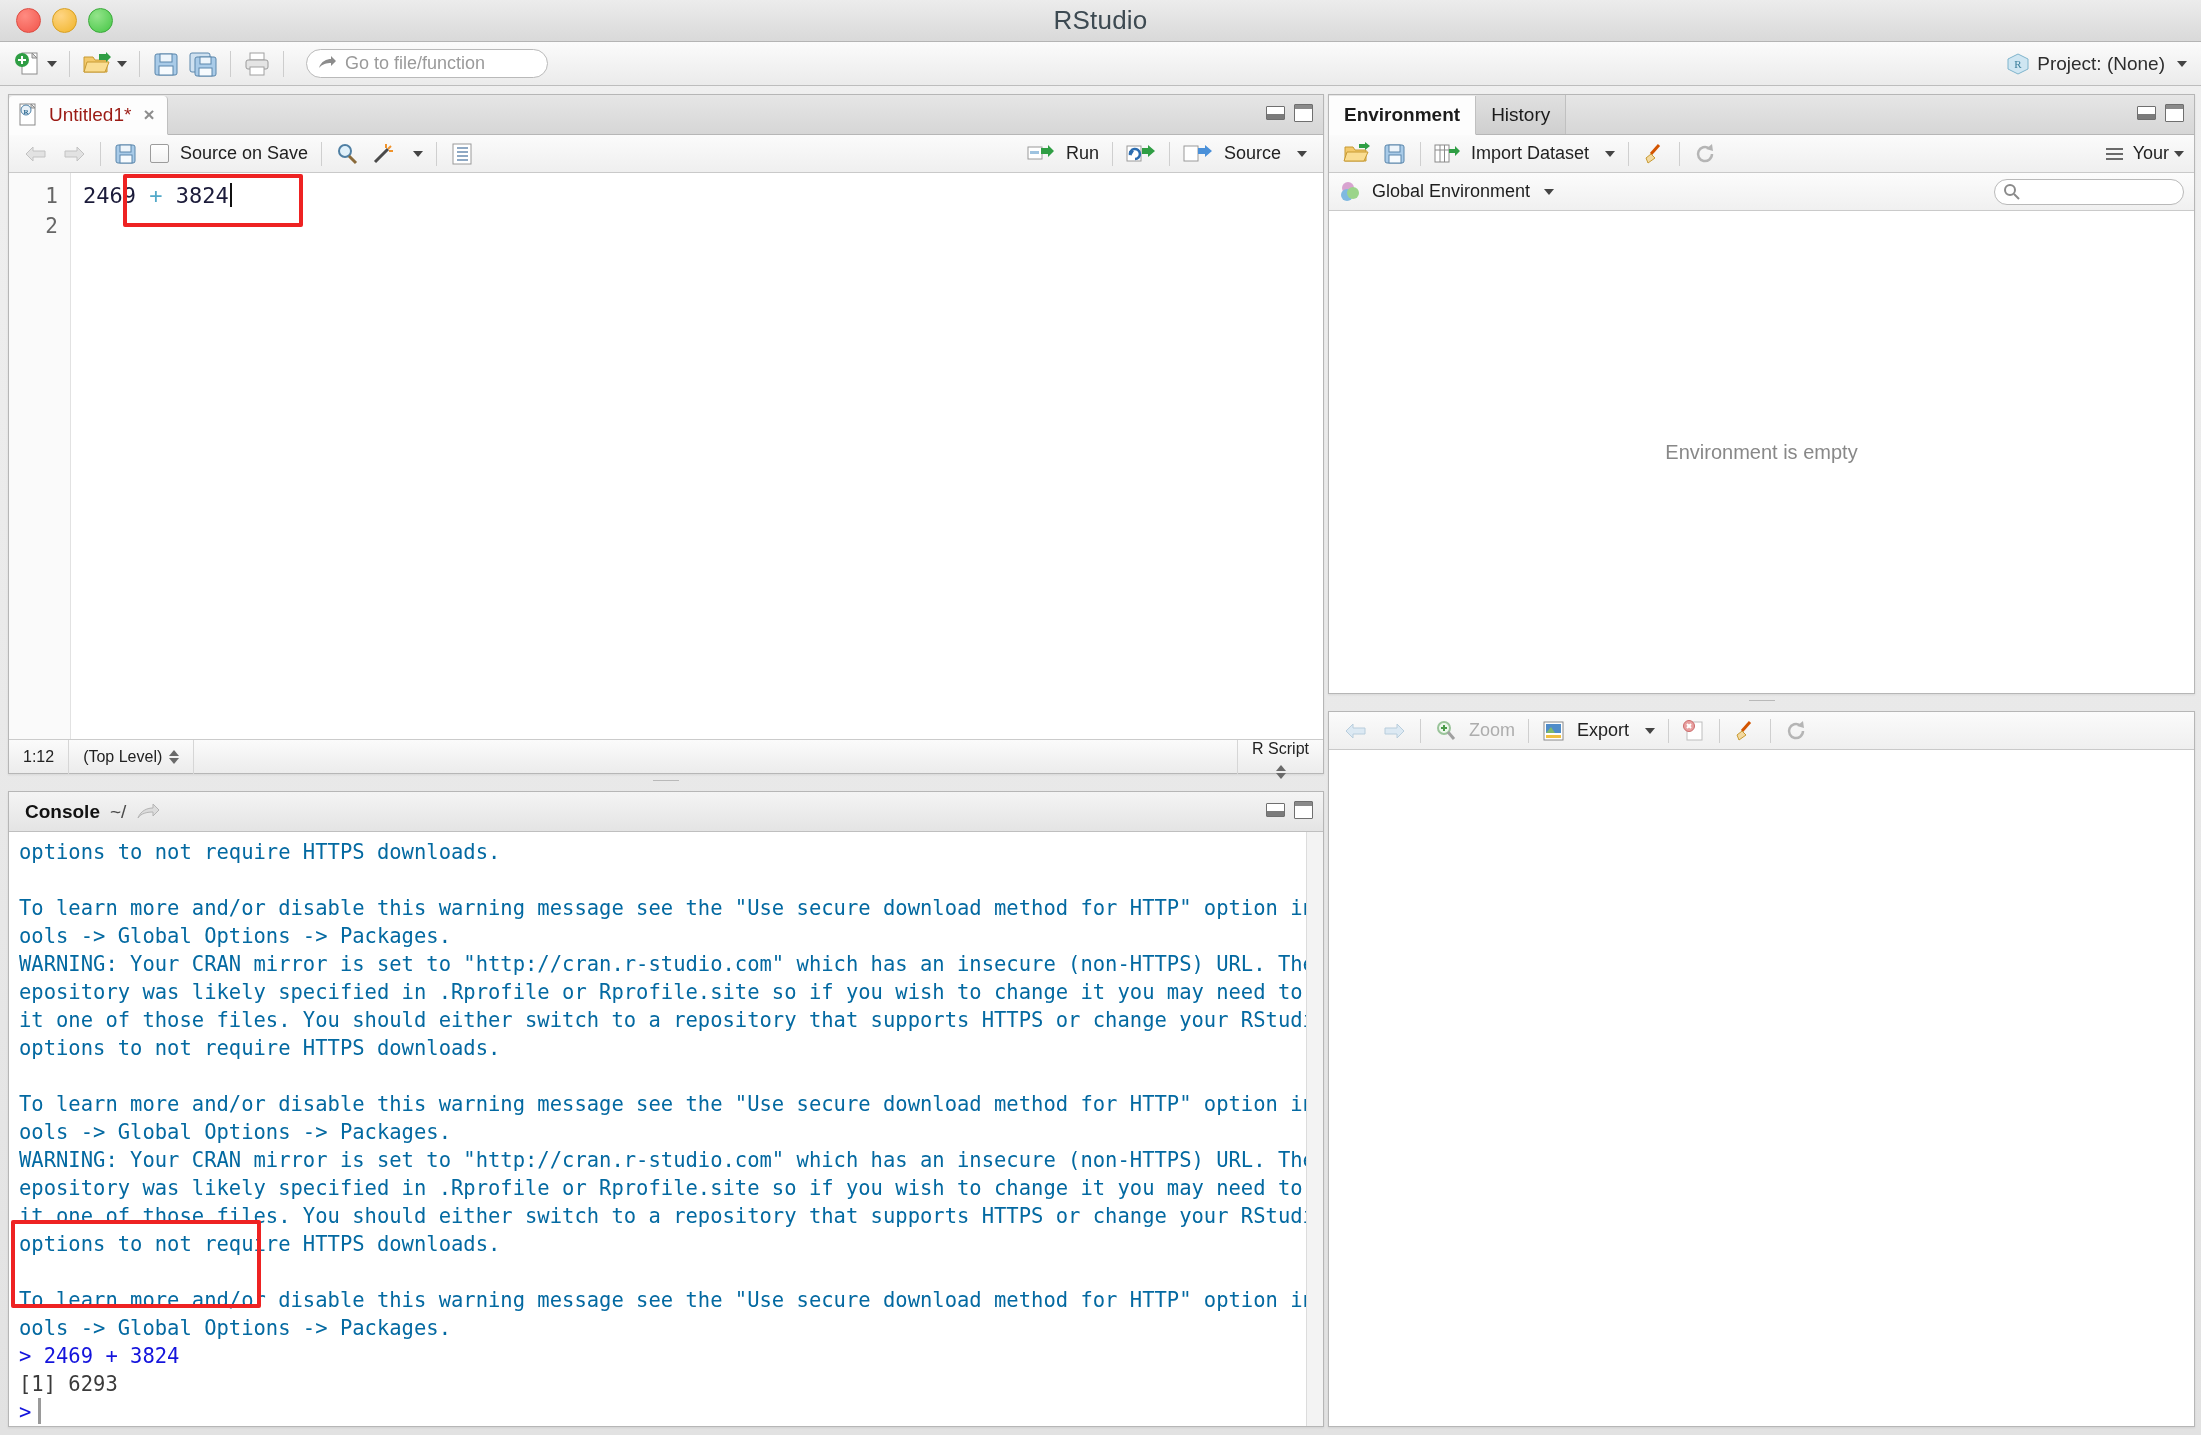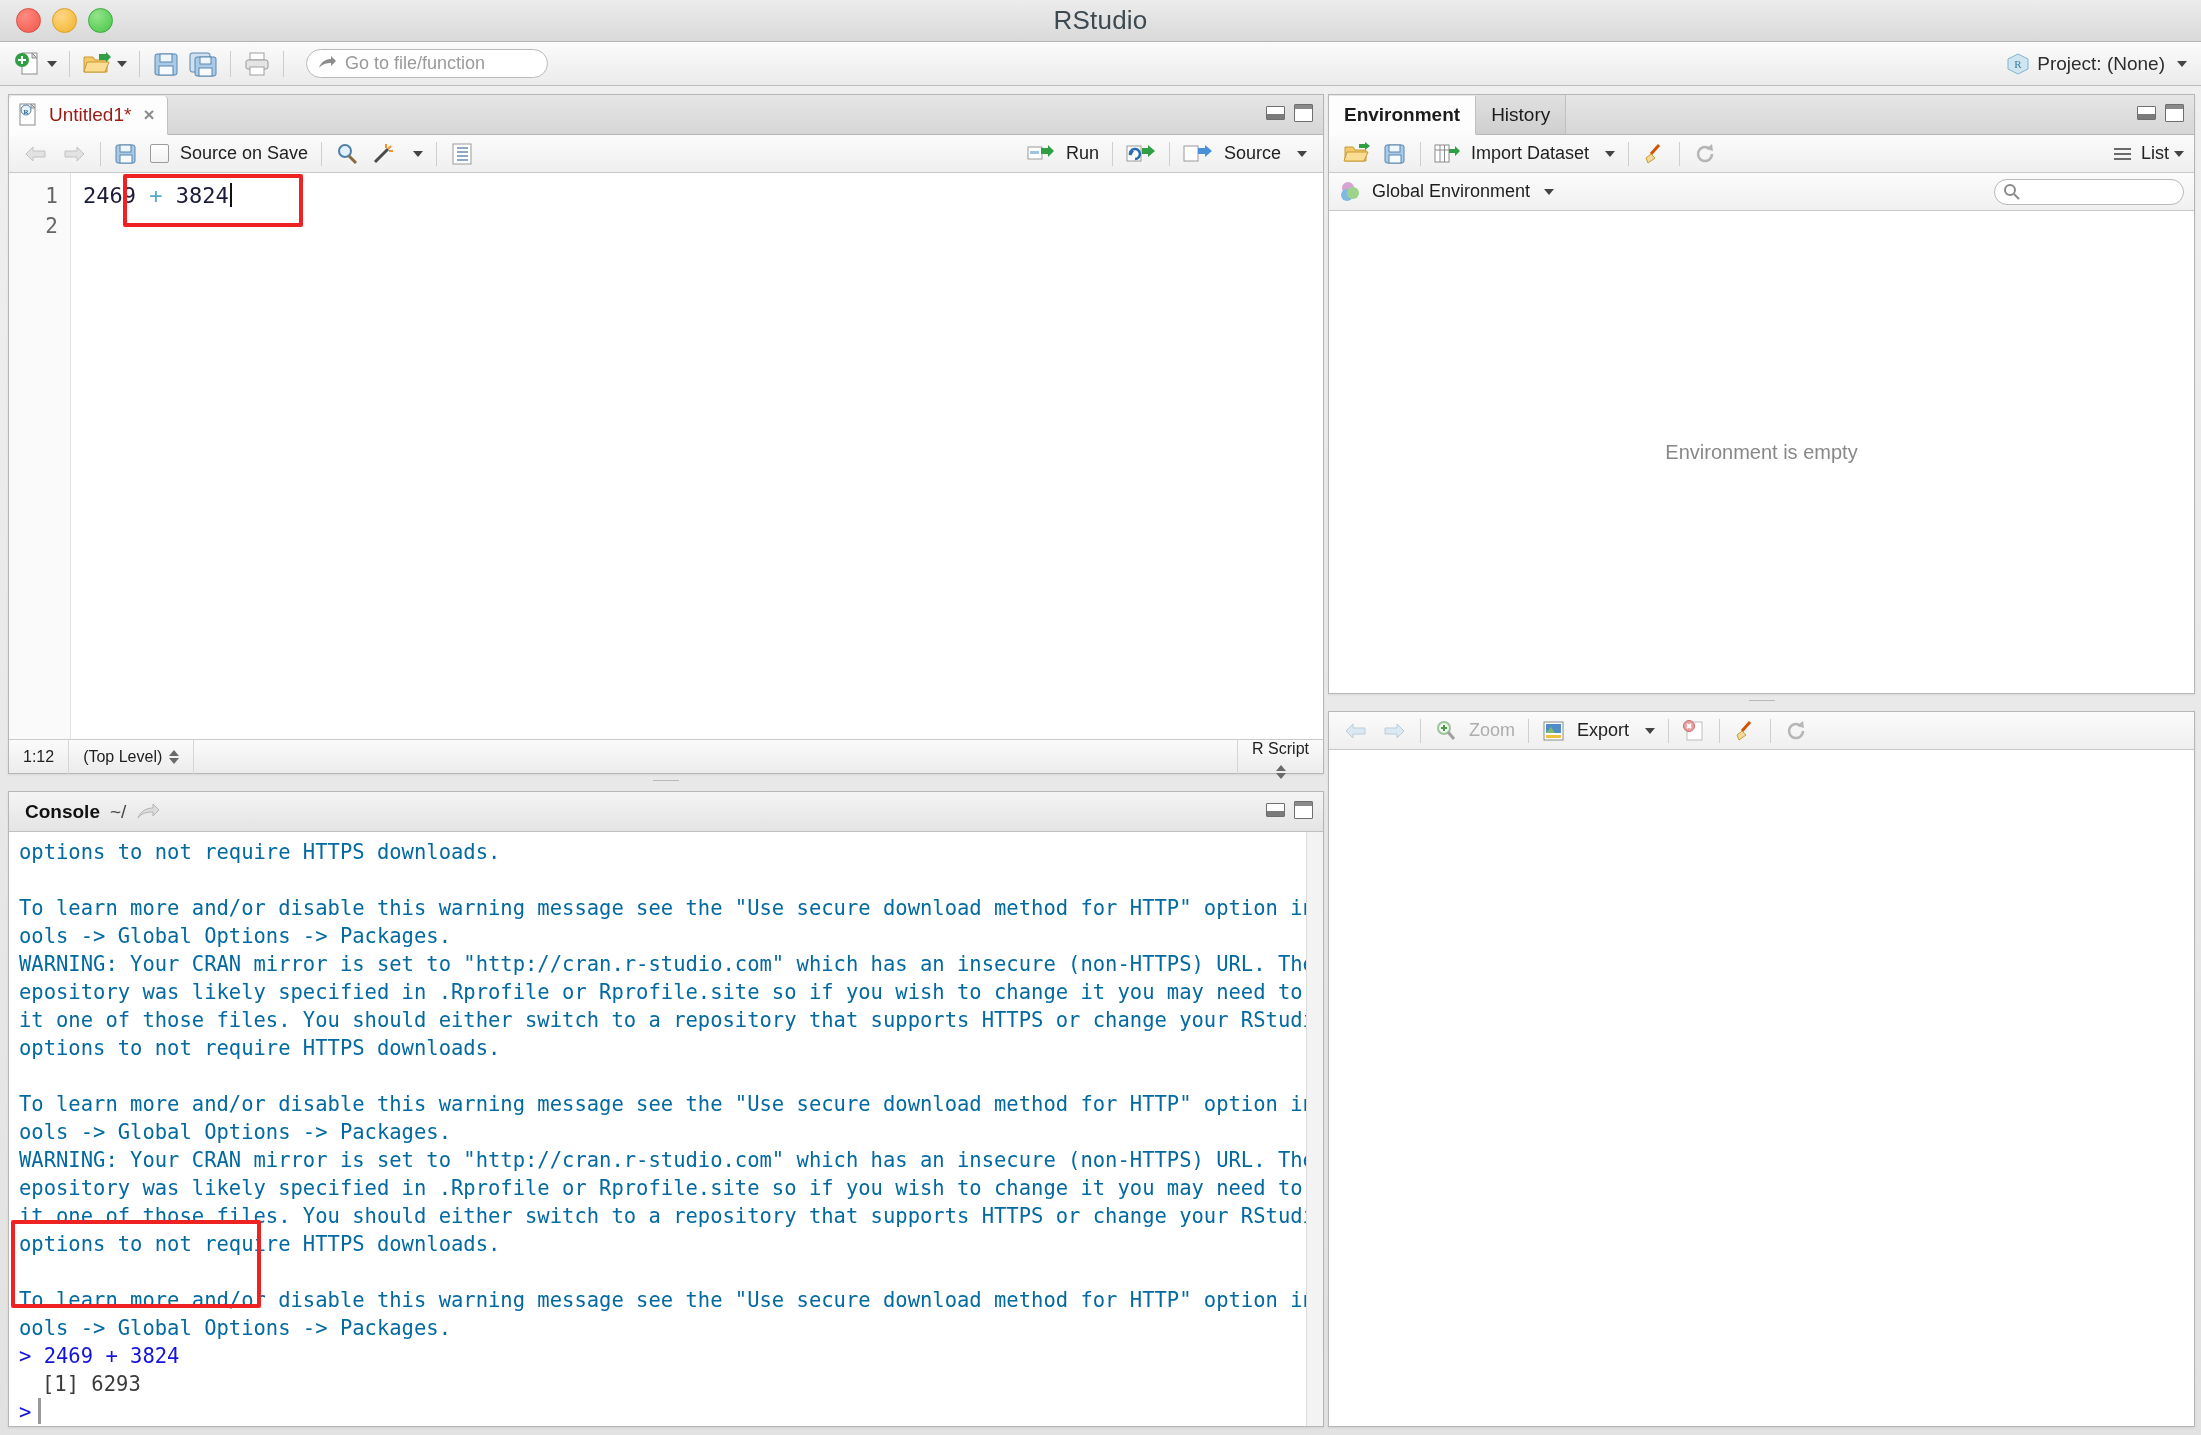--- a/index.html
+++ b/index.html
@@ -182,21 +182,21 @@
   
   .console-body {
     flex: 1 1 auto; background: #fff; overflow: hidden; position: relative;
     padding: 6px 0 0 10px;
     font-family: "DejaVu Sans Mono", monospace;
     font-size: 20.5px; line-height: 28px;
   }
   .cline { white-space: pre; }
   .c-warn { color: #0369a1; }
   .c-cmd { color: #1414dc; }
-  .c-out { color: #3a3a3a; margin-left: 23px; }
+  .c-out { color: #3a3a3a; }
   .c-prompt { color: #1414dc; }
   #console-hl { left: 2px; top: 388px; width: 250px; height: 88px; }
   .console-caret {
     display:inline-block; width: 3px; height: 26px; background: #9a9a9a;
     vertical-align: -5px; margin-left: 7px;
   }
   .vscroll {
     position: absolute; right: 0; top: 0; bottom: 0; width: 17px;
     background: #f3f3f3; border-left: 1px solid #dcdcdc;
   }
@@ -553,21 +553,21 @@
               <path d="M19 12 a7 7 0 1 1 -3-5.7" fill="none" stroke="#b5b5b5" stroke-width="2.5"></path>
               <polygon points="19,2 20,9 13,7" fill="#b5b5b5"></polygon>
             </svg>
           </span>
           <span class="right-group">
             <svg width="22" height="20" viewBox="0 0 22 20">
               <line x1="2" y1="5" x2="19" y2="5" stroke="#6a6a6a" stroke-width="2"></line>
               <line x1="2" y1="10" x2="19" y2="10" stroke="#6a6a6a" stroke-width="2"></line>
               <line x1="2" y1="15" x2="19" y2="15" stroke="#6a6a6a" stroke-width="2"></line>
             </svg>
-            <span style="margin-left:7px">List</span>
+            <span style="margin-left:7px">Your</span>
             <span class="caret"></span>
           </span>
         </div>
 
         <div class="env-picker">
           <span class="ico">
             <svg width="24" height="24" viewBox="0 0 24 24">
               <circle cx="9" cy="8" r="6" fill="#d8a3d0"></circle>
               <circle cx="8" cy="15" r="6" fill="#7fb9e0"></circle>
               <circle cx="14" cy="13" r="6" fill="#9bd48a"></circle>

